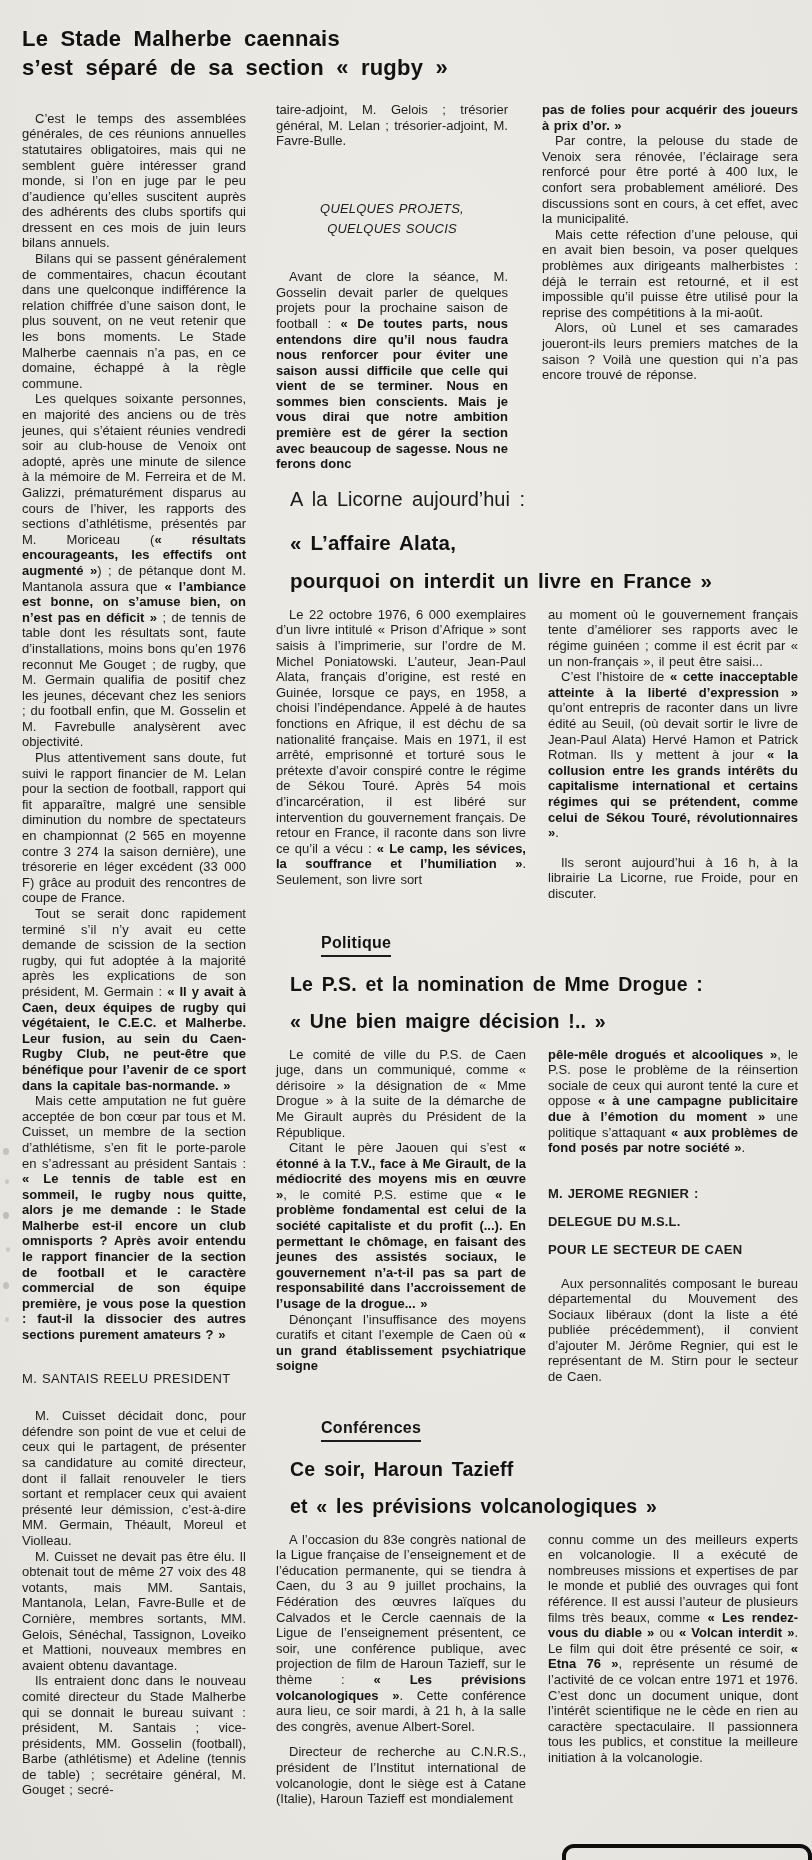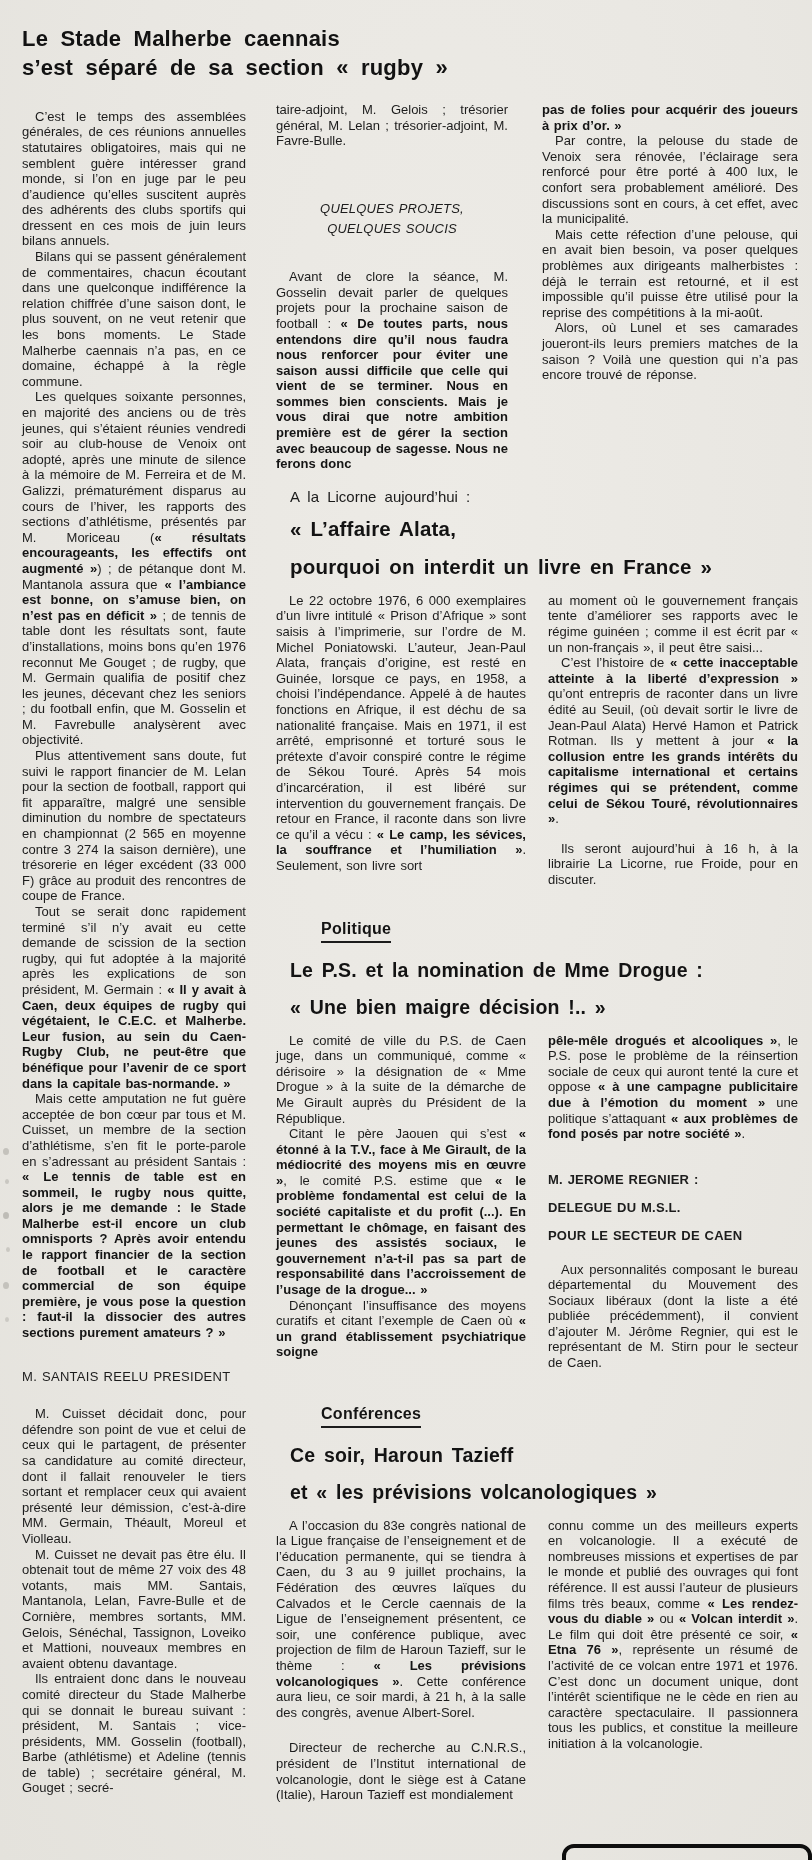--- a/index.html
+++ b/index.html
@@ -28,21 +28,21 @@
   .col-text p{margin:0;}
   .bl-p{text-indent:13px;}
   .bl-pn{text-indent:0;}
   .bl-c{text-align:center;text-indent:0;white-space:pre-line;line-height:1.55;margin:50px 0 30px;letter-spacing:.2px;font-style:italic;}
   .bl-s{text-align:left;margin:28px 0 22px;letter-spacing:.3px;}
   .bl-b{font-weight:bold;white-space:pre-line;line-height:2.15;margin:24px 0 12px;letter-spacing:.2px;}
   b{font-weight:bold;color:#141414;}
 
   .section{margin-top:16px;}
   .sec-head{padding-left:14px;}
-  .kicker{font-size:15px;word-spacing:4px;margin:2px 0 12px 0;color:#1a1a1a;}
+  .kicker{font-size:20px;word-spacing:4px;margin:2px 0 20px 0;color:#1a1a1a;}
   .sec-title{font-size:20.5px;font-weight:bold;word-spacing:3px;letter-spacing:.2px;margin:0 0 14px 0;color:#131313;}
   .sec-label{
     display:inline-block;font-size:16px;font-weight:bold;letter-spacing:.3px;
     margin:8px 0 16px 45px;padding-bottom:3px;border-bottom:2.5px solid #1c1c1c;color:#141414;
   }
   .sec-cols{display:flex;gap:22px;align-items:flex-start;}
   .sec-col{flex:1;min-width:0;}
   .politique{margin-top:24px;}
   .conferences{margin-top:26px;}
 
@@ -144,21 +144,21 @@
 
         <div class="section conferences">
           <div class="sec-label">Conférences</div>
           <div class="sec-head">
             <div class="sec-title" style="font-size:19.5px;">Ce soir, Haroun Tazieff</div>
             <div class="sec-title" style="font-size:19.5px;">et « les prévisions volcanologiques »</div>
           </div>
           <div class="sec-cols">
             <div class="sec-col col-text">
                 <p class="bl-p"><span>A l’occasion du 83e congrès national de la Ligue française de l’enseignement et de l’éducation permanente, qui se tiendra à Caen, du 3 au 9 juillet prochains, la Fédération des œuvres laïques du Calvados et le Cercle caennais de la Ligue de l’enseignement présentent, ce soir, une conférence publique, avec projection de film de Haroun Tazieff, sur le thème : </span><b>« Les prévisions volcanologiques »</b><span>. Cette conférence aura lieu, ce soir mardi, à 21 h, à la salle des congrès, avenue Albert-Sorel.</span></p>
-                <p class="bl-p" style="margin-top: 20px;"><span>Directeur de recherche au C.N.R.S., président de l’Institut international de volcanologie, dont le siège est à Catane (Italie), Haroun Tazieff est mondialement</span></p>
+                <p class="bl-p" style="margin-top: 10px;"><span>Directeur de recherche au C.N.R.S., président de l’Institut international de volcanologie, dont le siège est à Catane (Italie), Haroun Tazieff est mondialement</span></p>
               </div>
             <div class="sec-col col-text">
                 <p class="bl-pn"><span>connu comme un des meilleurs experts en volcanologie. Il a exécuté de nombreuses missions et expertises de par le monde et publié des ouvrages qui font référence. Il est aussi l’auteur de plusieurs films très beaux, comme </span><b>« Les rendez-vous du diable »</b><span> ou </span><b>« Volcan interdit »</b><span>. Le film qui doit être présenté ce soir, </span><b>« Etna 76 »</b><span>, représente un résumé de l’activité de ce volcan entre 1971 et 1976. C’est donc un document unique, dont l’intérêt scientifique ne le cède en rien au caractère spectaculaire. Il passionnera tous les publics, et constitue la meilleure initiation à la volcanologie.</span></p>
               </div>
           </div>
         </div>
 
       </div>
     </div>
   </div>

